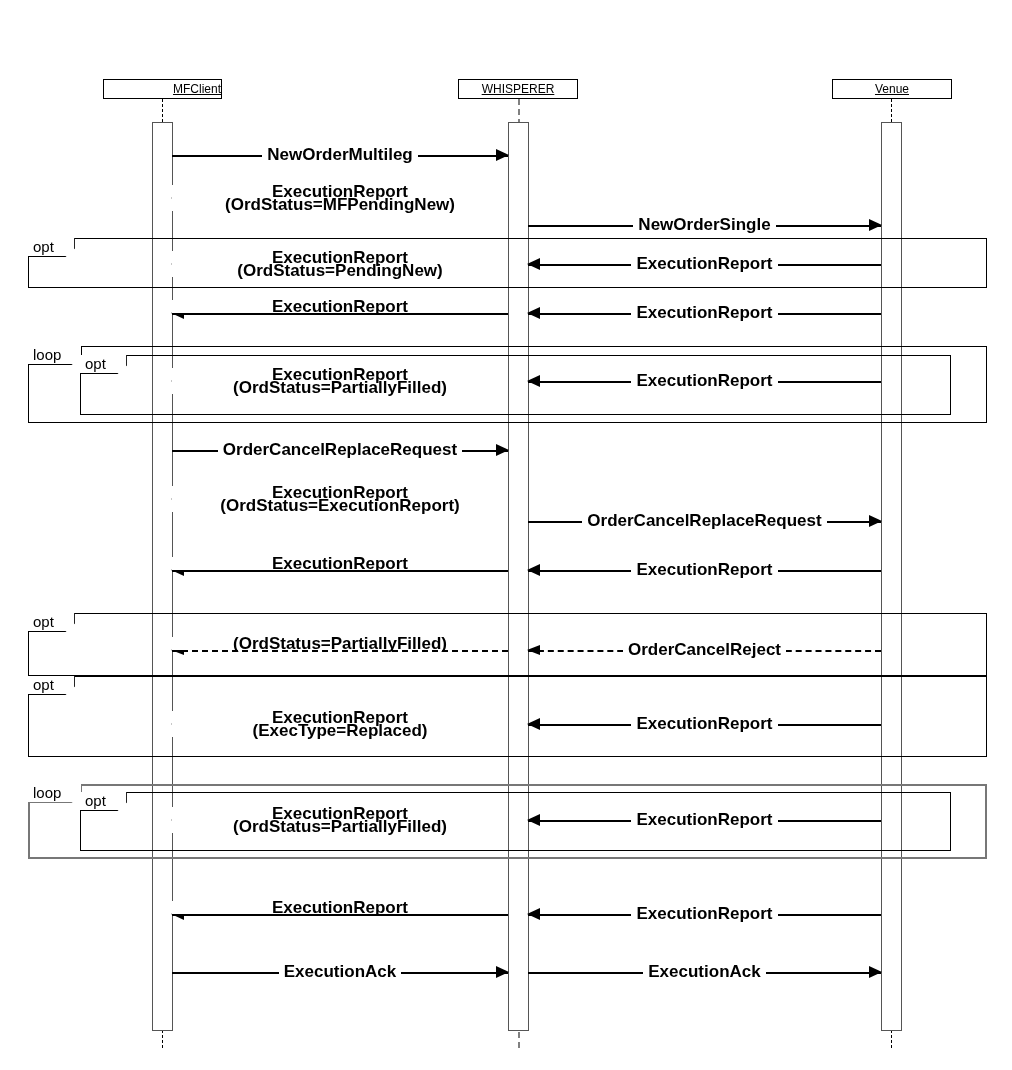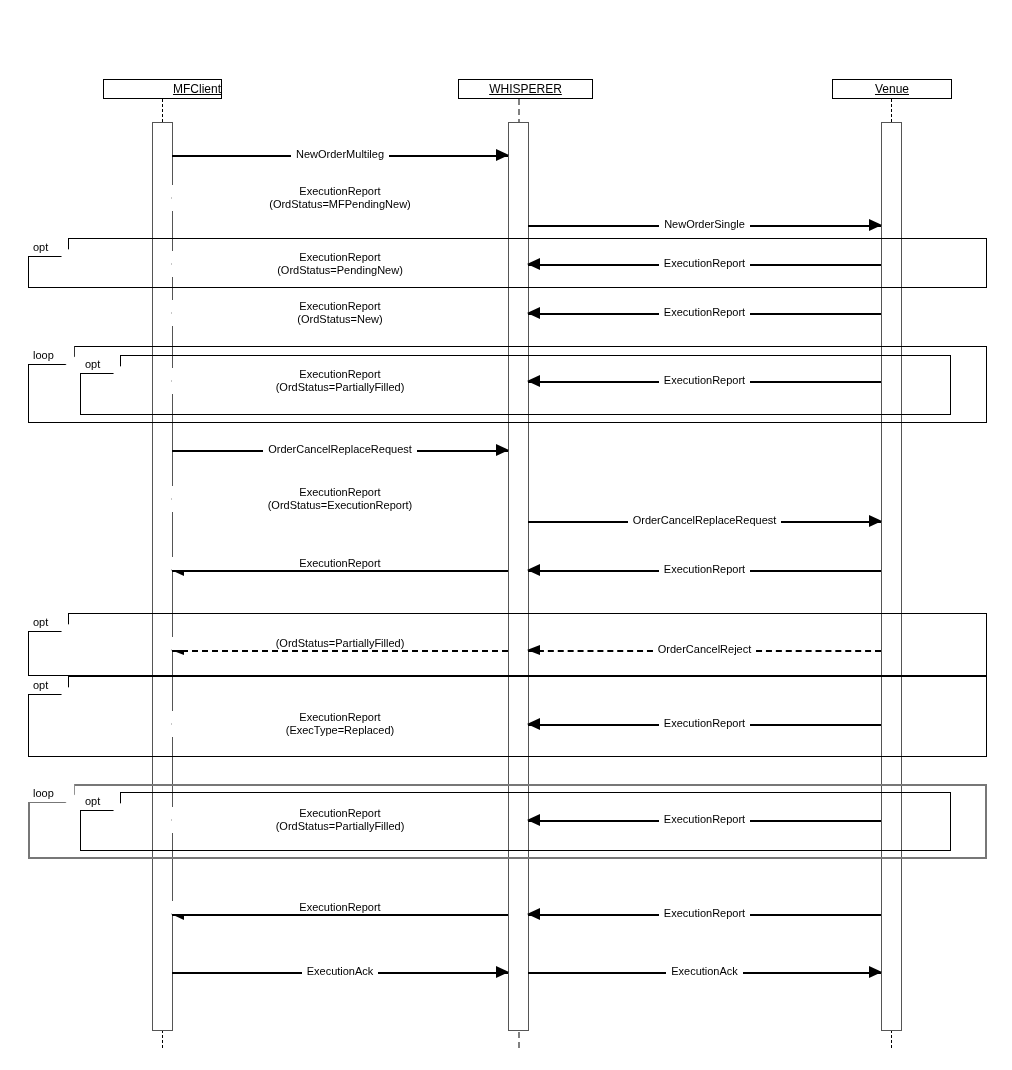--- a/index.html
+++ b/index.html
@@ -71,21 +71,21 @@
     border-color: #777777;
     border-width: 2px;
   }
   .frag-label {
     position: absolute;
     left: -1px;
     top: -1px;
     box-sizing: border-box;
     height: 19px;
     padding: 0 20px 0 5px;
-    font-size: 11px;
+    font-size: 15px;
     line-height: 18px;
     color: #000000;
     background: #ffffff;
     border: 1px solid #000000;
     border-top: none;
     border-left: none;
     -webkit-clip-path: polygon(0 0, 100% 0, 100% 55%, 80% 100%, 0 100%);
     clip-path: polygon(0 0, 100% 0, 100% 55%, 80% 100%, 0 100%);
     white-space: nowrap;
   }
@@ -131,24 +131,25 @@
   .message.dashed .arrowhead {
     top: -5px;
     border-top-width: 5px;
     border-bottom-width: 5px;
   }
   .msg-label {
     position: absolute;
     left: 0;
     right: 0;
     text-align: center;
-    font-size: 11px;
+    font-size: 17px;
     color: #000000;
     line-height: 13px;
     pointer-events: none;
+    font-weight: bold;
   }
   .msg-label span {
     background: #ffffff;
     padding: 0 5px;
     display: inline-block;
     white-space: nowrap;
   }
   
   .msg-label.single {
     top: -7px;
@@ -168,21 +169,21 @@
 <body>
 
 <div id="diagram">
     <div class="lifeline" style="left: 162px; top: 99px; height: 949px;"></div>
     <div class="lifeline gray" style="left: 518px; top: 99px; height: 949px;"></div>
     <div class="lifeline" style="left: 891px; top: 99px; height: 949px;"></div>
     <div class="activation" style="left: 152px; top: 122px; width: 21px; height: 909px;"></div>
     <div class="activation" style="left: 508px; top: 122px; width: 21px; height: 909px;"></div>
     <div class="activation" style="left: 881px; top: 122px; width: 21px; height: 909px;"></div>
     <div class="participant" style="left: 103px; top: 79px; width: 119px; text-align: right;"><span class="pname">MFClient</span></div>
-    <div class="participant" style="left: 458px; top: 79px; width: 135px;"><span class="pname">WHISPERER</span></div>
+    <div class="participant" style="left: 458px; top: 79px; width: 120px;"><span class="pname">WHISPERER</span></div>
     <div class="participant" style="left: 832px; top: 79px; width: 120px;"><span class="pname">Venue</span></div>
     <div class="fragment" style="left: 28px; top: 238px; width: 959px; height: 50px;">
       <div class="frag-label">opt</div>
     </div>
     <div class="fragment" style="left: 28px; top: 346px; width: 959px; height: 77px;">
       <div class="frag-label">loop</div>
     </div>
     <div class="fragment" style="left: 80px; top: 355px; width: 871px; height: 60px;">
       <div class="frag-label">opt</div>
     </div>
@@ -227,21 +228,20 @@
     <div class="message" style="left: 528px; top: 264px; width: 353px;">
       <div class="msg-line"></div>
       <div class="arrowhead left"></div>
       <div class="msg-label single"><span>ExecutionReport</span></div>
     </div>
     <div class="message" style="left: 172px; top: 313px; width: 336px;">
       <div class="msg-line"></div>
       <div class="arrowhead left"></div>
       <div class="msg-label double">
         <span class="l1">ExecutionReport</span>
-        <span class="l2">(OrdStatus=New)</span>
       </div>
     </div>
     <div class="message" style="left: 528px; top: 313px; width: 353px;">
       <div class="msg-line"></div>
       <div class="arrowhead left"></div>
       <div class="msg-label single"><span>ExecutionReport</span></div>
     </div>
     <div class="message" style="left: 172px; top: 381px; width: 336px;">
       <div class="msg-line"></div>
       <div class="arrowhead left"></div>

